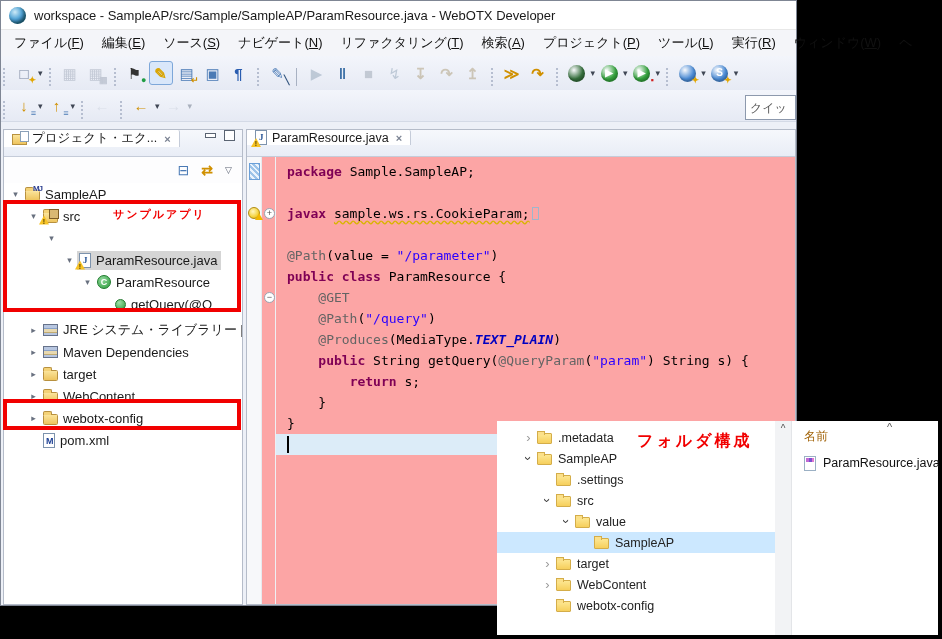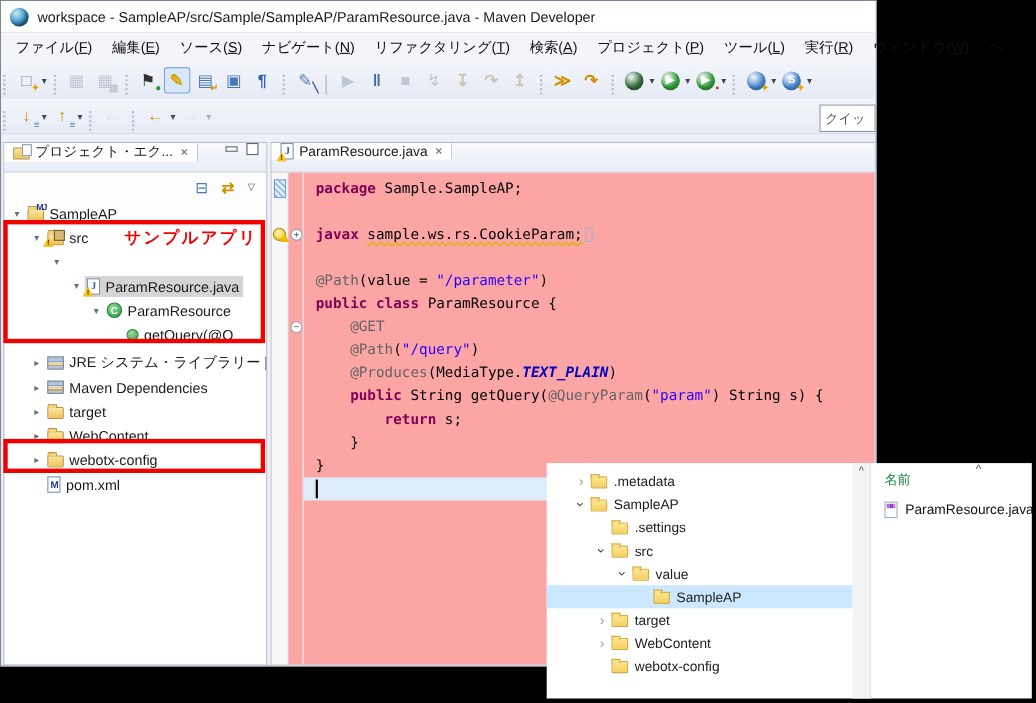--- a/index.html
+++ b/index.html
@@ -146,21 +146,21 @@
   .fold-mark { position:absolute; left:2px; top:5px; width:11px; height:11px; background:#fff;
     border:1px solid #9aa4b2; border-radius:50%; font-size:9px; line-height:9px;
     text-align:center; color:#555; font-family:"Liberation Sans",sans-serif; }
 
   
   .anno-box { position:absolute; border:4px solid #f10000; z-index:40; }
   #anno-box1 { left:2px; top:199px; width:238px; height:112px; }
   #anno-box2 { left:2px; top:398px; width:238px; height:31px; }
   .anno-label { position:absolute; color:#f10000; font-weight:bold; z-index:41;
     font-family:"Liberation Serif", serif; white-space:nowrap; }
-  #anno-label1 { left:112px; top:206px; font-size:15px; letter-spacing:2px; }
+  #anno-label1 { left:112px; top:206px; font-size:11px; letter-spacing:2px; }
   #anno-label2 { left:140px; top:10px; font-size:16px; letter-spacing:3px; }
 
   
   #overlay { position:absolute; left:497px; top:421px; width:441px; height:214px;
     background:#fff; z-index:30; }
   #ov-tree { position:absolute; left:0; top:6px; width:278px; font-size:12.5px; color:#222; }
   .ov-row { height:21px; display:flex; align-items:center; }
   .ov-row.selected { background:#cce8ff; }
   .ov-chev { width:17px; text-align:center; font-size:13px; color:#9a9a9a; flex:none; line-height:1; }
   .ov-chev.expanded { color:#3c3c3c; }
@@ -171,33 +171,33 @@
   .fico-winfolder::before { content:""; position:absolute; top:-3px; left:-1px; width:6px;
     height:3px; background:#fbe08a; border:1px solid #d4ad49; border-bottom:none; }
   .fico-windoc { width:12px; height:15px; background:#fff; border:1px solid #9bb0c4; }
   .fico-windoc::after { content:""; position:absolute; left:1px; top:1px; width:8px; height:4px;
     background:linear-gradient(90deg,#c06ad4 0 3px,#7a4fd0 3px 6px,#e07ad0 6px); }
   #ov-scroll { position:absolute; left:278px; top:0; width:16px; height:100%;
     background:#f2f3f5; text-align:center; font-size:10px; color:#505050; }
   #ov-scroll .up { display:block; margin-top:2px; }
   #ov-sep { position:absolute; left:294px; top:0; width:1px; height:100%; background:#e3e5e8; }
   #ov-right { position:absolute; left:295px; top:0; right:0; height:100%; }
-  #ov-header { padding:7px 0 0 12px; font-size:12px; color:#15803d; }
+  #ov-header { padding:7px 0 0 12px; font-size:12px; color:#a16207; }
   #ov-collapse { position:absolute; left:95px; top:0; font-size:11px; color:#555; }
   #ov-files { padding:8px 0 0 12px; }
   .ov-file { display:flex; align-items:center; gap:7px; font-size:12.5px; color:#111;
     height:20px; }
 </style>
 </head>
 <body>
 
 <div id="ide">
   <div class="titlebar">
     <span class="globe"></span>
-    <span class="title-text">workspace - SampleAP/src/Sample/SampleAP/ParamResource.java - Maven Developer</span>
+    <span class="title-text">workspace - SampleAP/src/Sample/SampleAP/ParamResource.java - WebOTX Developer</span>
   </div>
   <div class="menubar" id="menubar">
       <div class="menu-item">ファイル(<u>F</u>)</div>
       <div class="menu-item">編集(<u>E</u>)</div>
       <div class="menu-item">ソース(<u>S</u>)</div>
       <div class="menu-item">ナビゲート(<u>N</u>)</div>
       <div class="menu-item">リファクタリング(<u>T</u>)</div>
       <div class="menu-item">検索(<u>A</u>)</div>
       <div class="menu-item">プロジェクト(<u>P</u>)</div>
       <div class="menu-item">ツール(<u>L</u>)</div>
@@ -674,13 +674,14 @@
   <div id="ov-right">
     <span id="ov-collapse">^</span>
     <div id="ov-header">名前</div>
     <div id="ov-files">
         <div class="ov-file">
           <span class="fico fico-windoc"></span>
           <span>ParamResource.java</span>
         </div>
       </div>
   </div>
+  <div class="anno-label" id="anno-label2">フォルダ構成</div>
 </div>
 
 </body></html>

